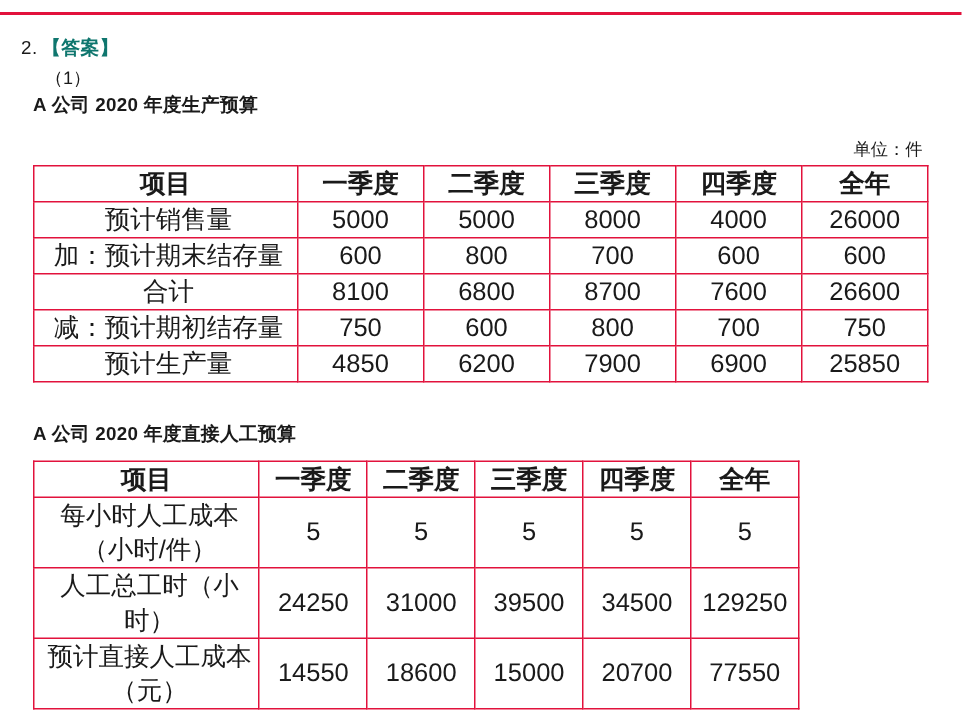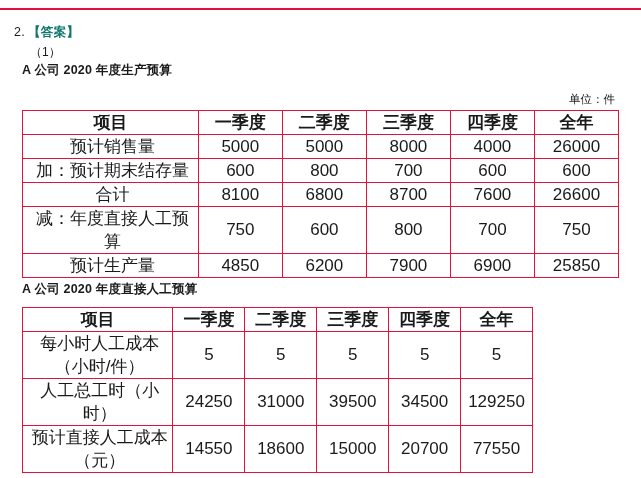--- a/index.html
+++ b/index.html
@@ -165,21 +165,21 @@
         </tr>
         <tr>
           <td class="rowlabel">合计</td>
           <td>8100</td>
           <td>6800</td>
           <td>8700</td>
           <td>7600</td>
           <td>26600</td>
         </tr>
         <tr>
-          <td class="rowlabel">减：年度直接人工预算</td>
+          <td class="rowlabel">减：预计期初结存量</td>
           <td>750</td>
           <td>600</td>
           <td>800</td>
           <td>700</td>
           <td>750</td>
         </tr>
         <tr>
           <td class="rowlabel">预计生产量</td>
           <td>4850</td>
           <td>6200</td>

